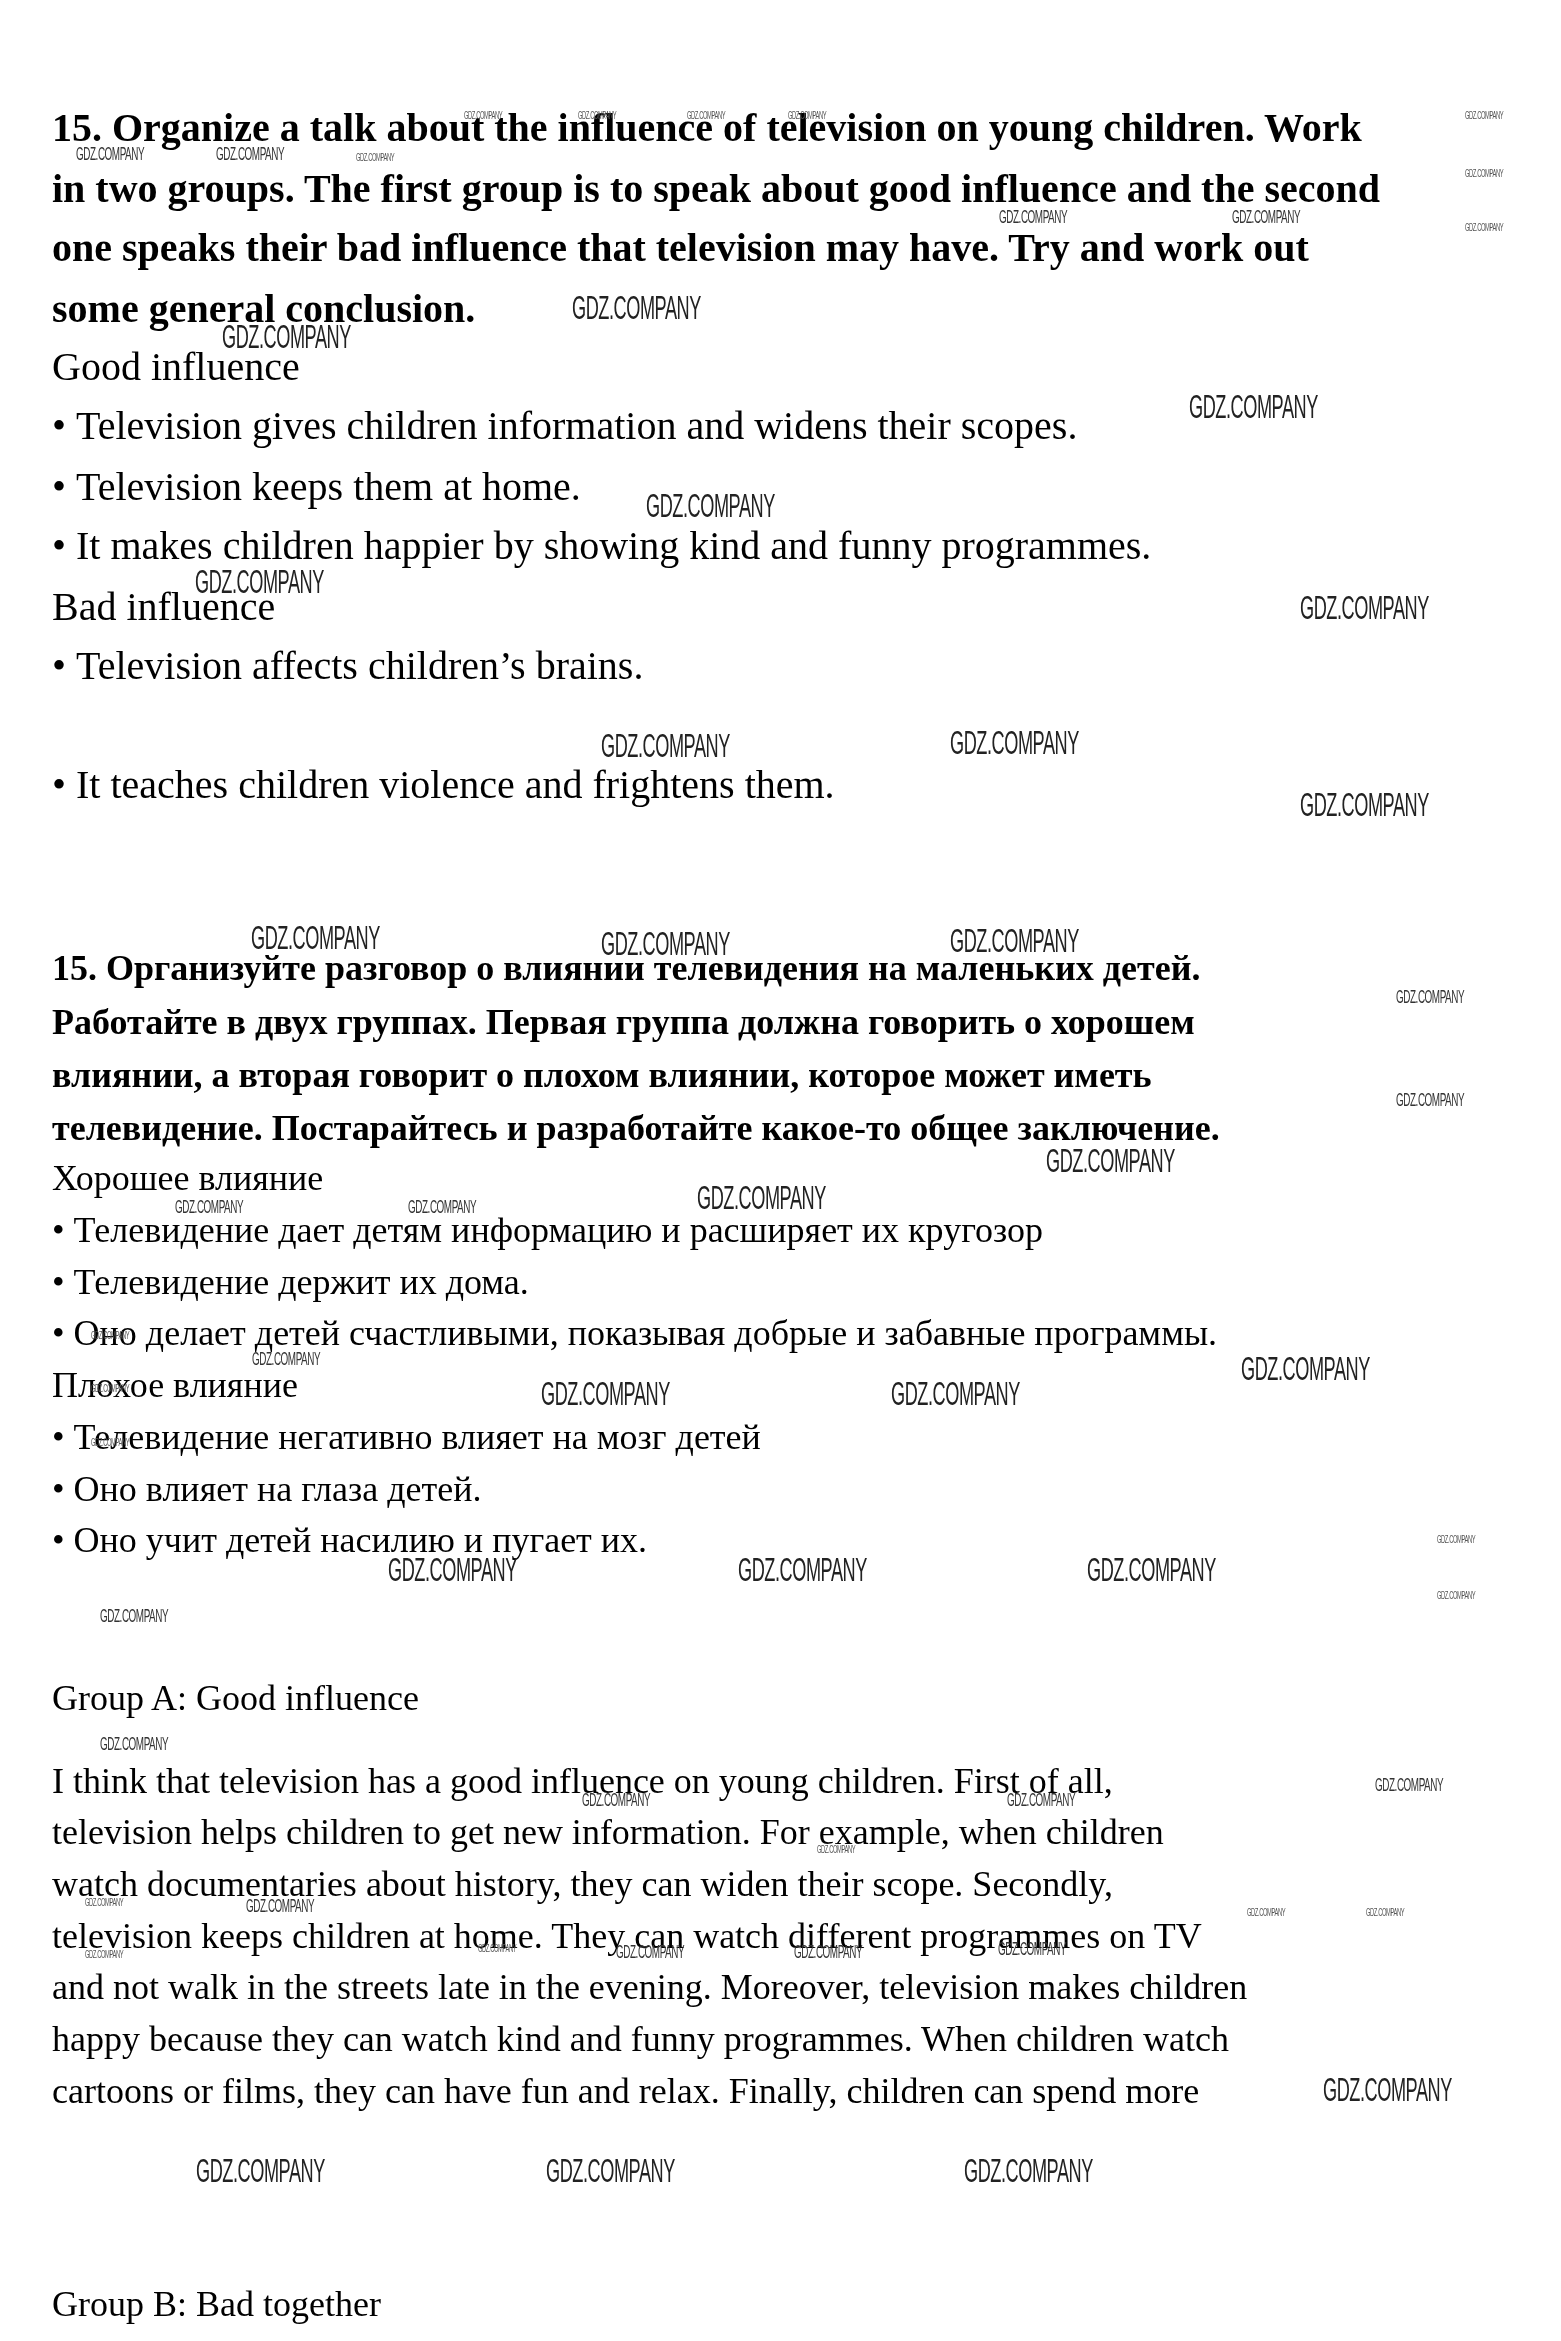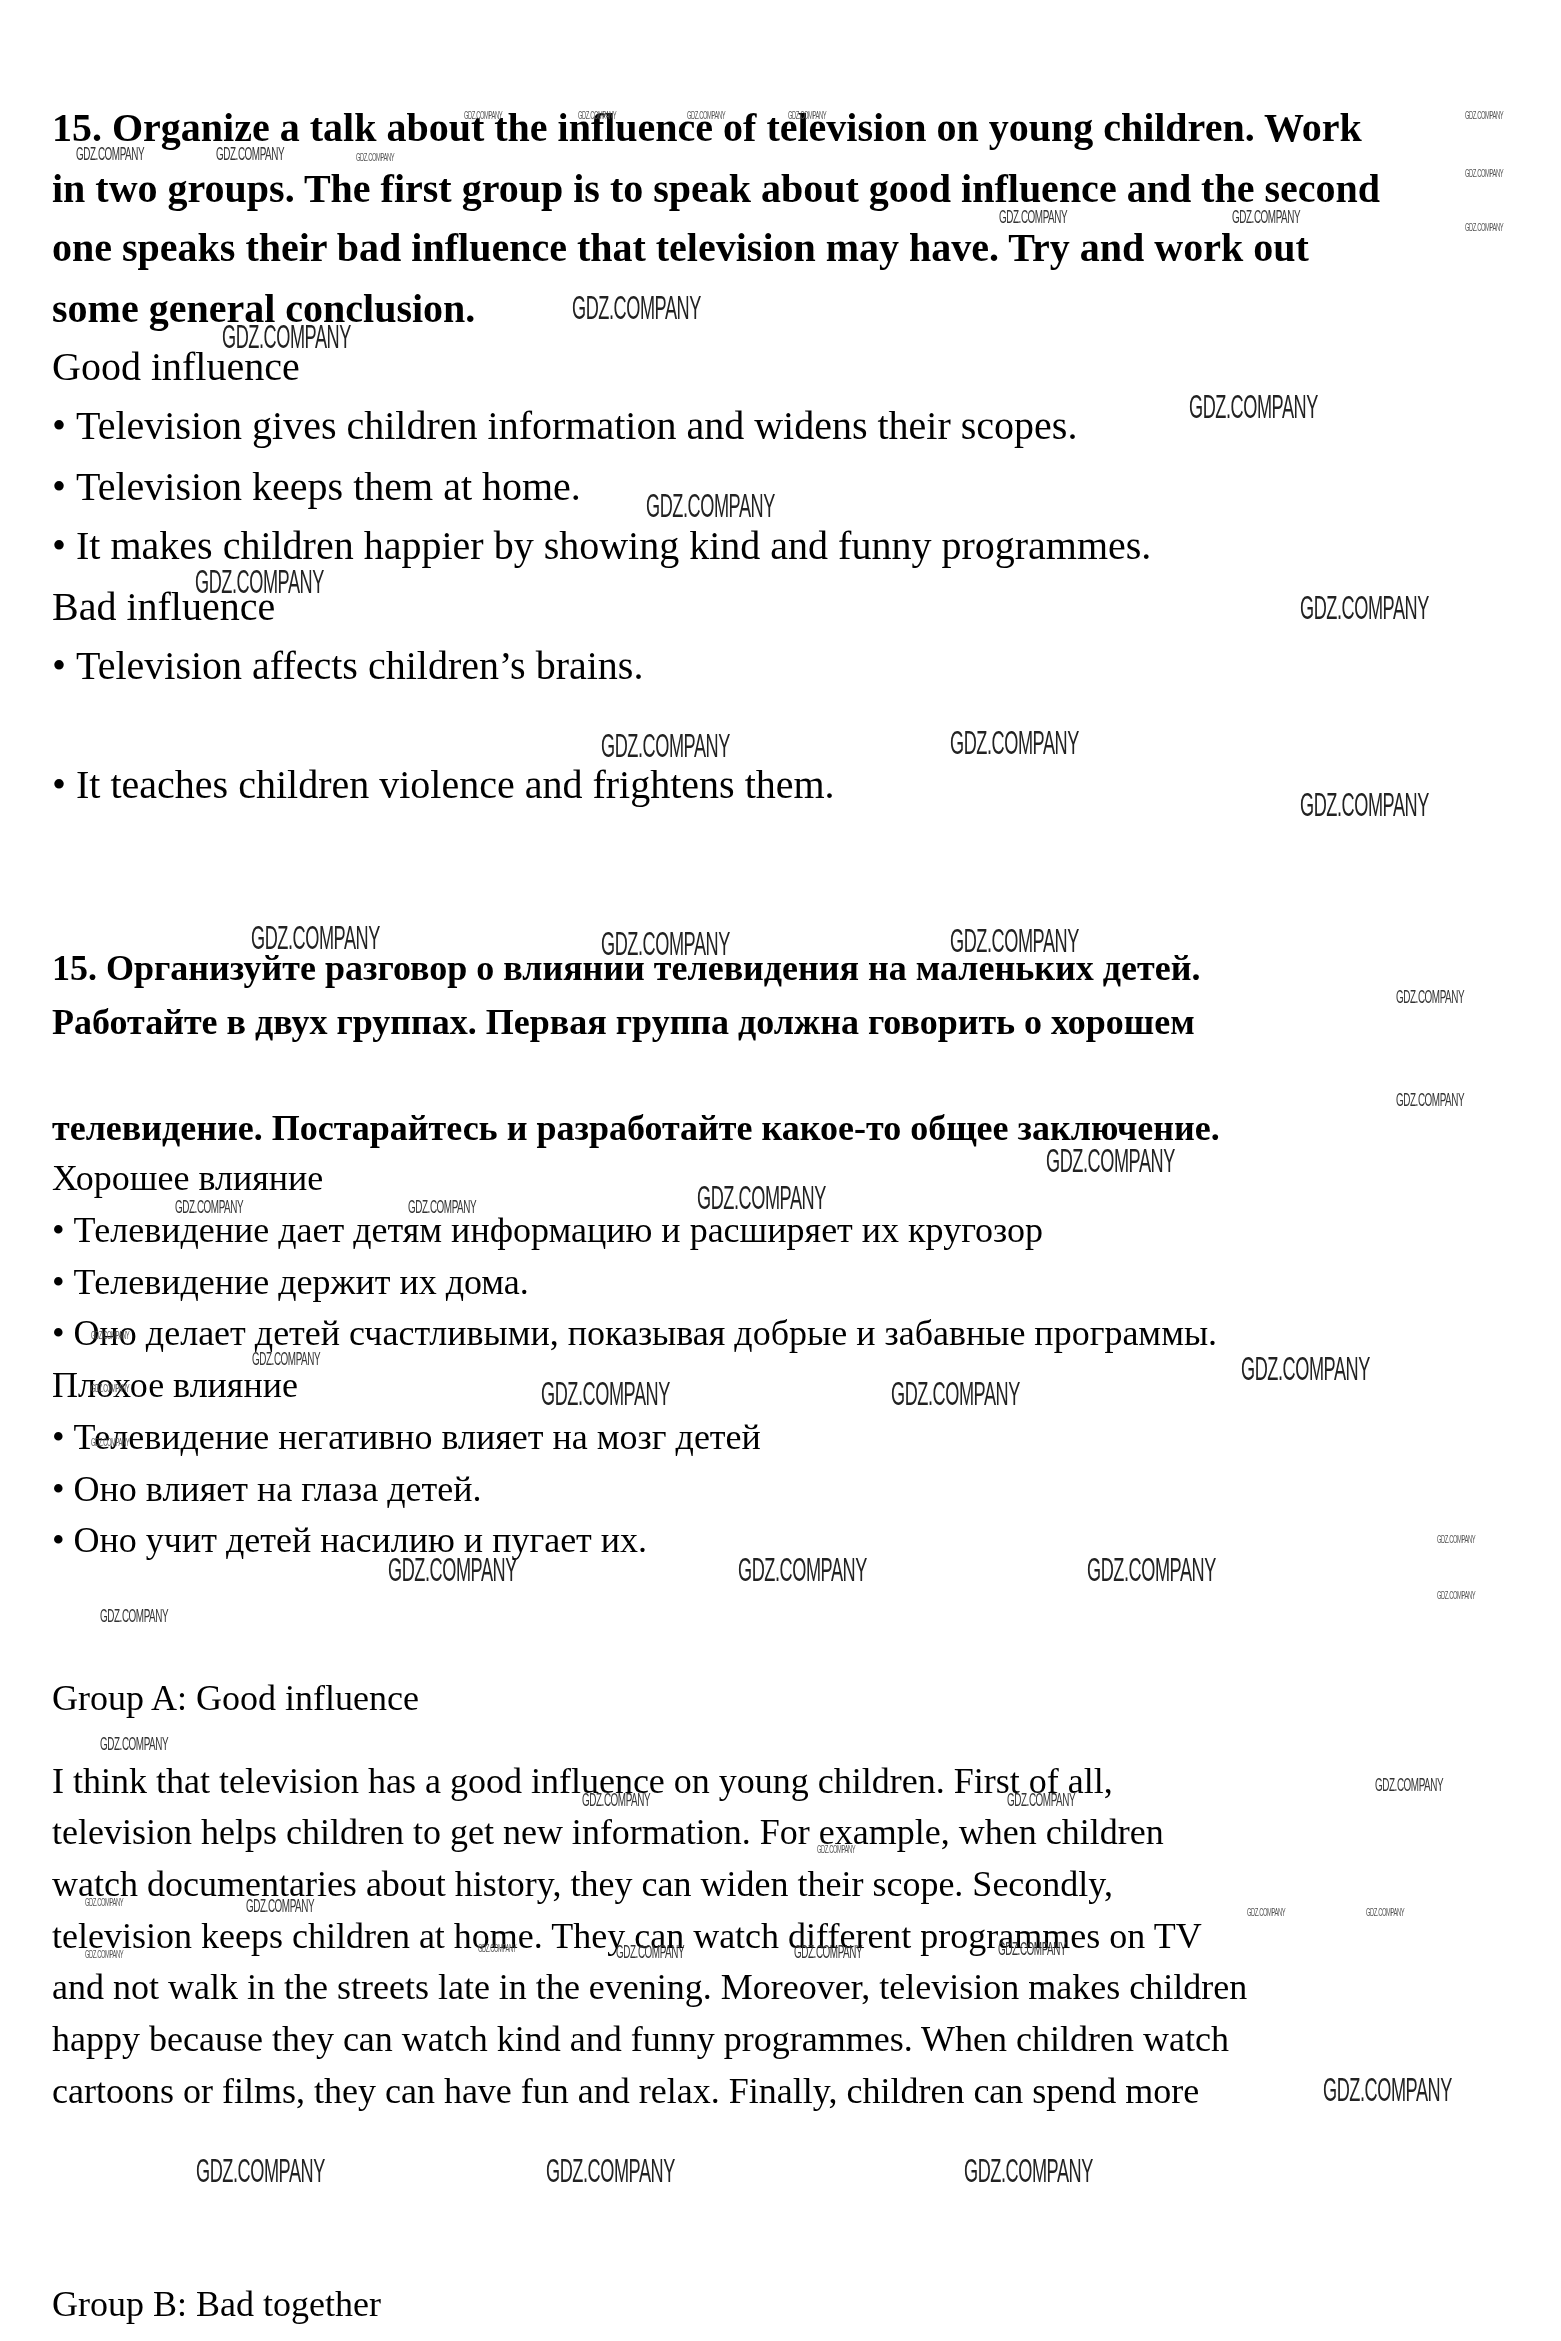--- a/index.html
+++ b/index.html
@@ -38,20 +38,21 @@
   <div class="line bullet" style="top:403px">Television gives children information and widens their scopes.</div>
   <div class="line bullet" style="top:464px">Television keeps them at home.</div>
   <div class="line bullet" style="top:523px">It makes children happier by showing kind and funny programmes.</div>
 
   <div class="line" style="top:584px">Bad influence</div>
   <div class="line bullet" style="top:643px">Television affects children’s brains.</div>
   <div class="line bullet" style="top:762px">It teaches children violence and frightens them.</div>
 
   <div class="line bold ru" style="top:947px">15. Организуйте разговор о влиянии телевидения на маленьких детей.</div>
   <div class="line bold ru" style="top:1001px">Работайте в двух группах. Первая группа должна говорить о хорошем</div>
+  <div class="line bold ru" style="top:1054px">влиянии, а вторая говорит о плохом влиянии, которое может иметь</div>
   <div class="line bold ru" style="top:1107px">телевидение. Постарайтесь и разработайте какое-то общее заключение.</div>
 
   <div class="line ru" style="top:1157px">Хорошее влияние</div>
   <div class="line ru bullet" style="top:1209px">Телевидение дает детям информацию и расширяет их кругозор</div>
   <div class="line ru bullet" style="top:1261px">Телевидение держит их дома.</div>
   <div class="line ru bullet" style="top:1312px">Оно делает детей счастливыми, показывая добрые и забавные программы.</div>
 
   <div class="line ru" style="top:1364px">Плохое влияние</div>
   <div class="line ru bullet" style="top:1468px">Оно влияет на глаза детей.</div>
   <div class="line ru bullet" style="top:1416px">Телевидение негативно влияет на мозг детей</div>

